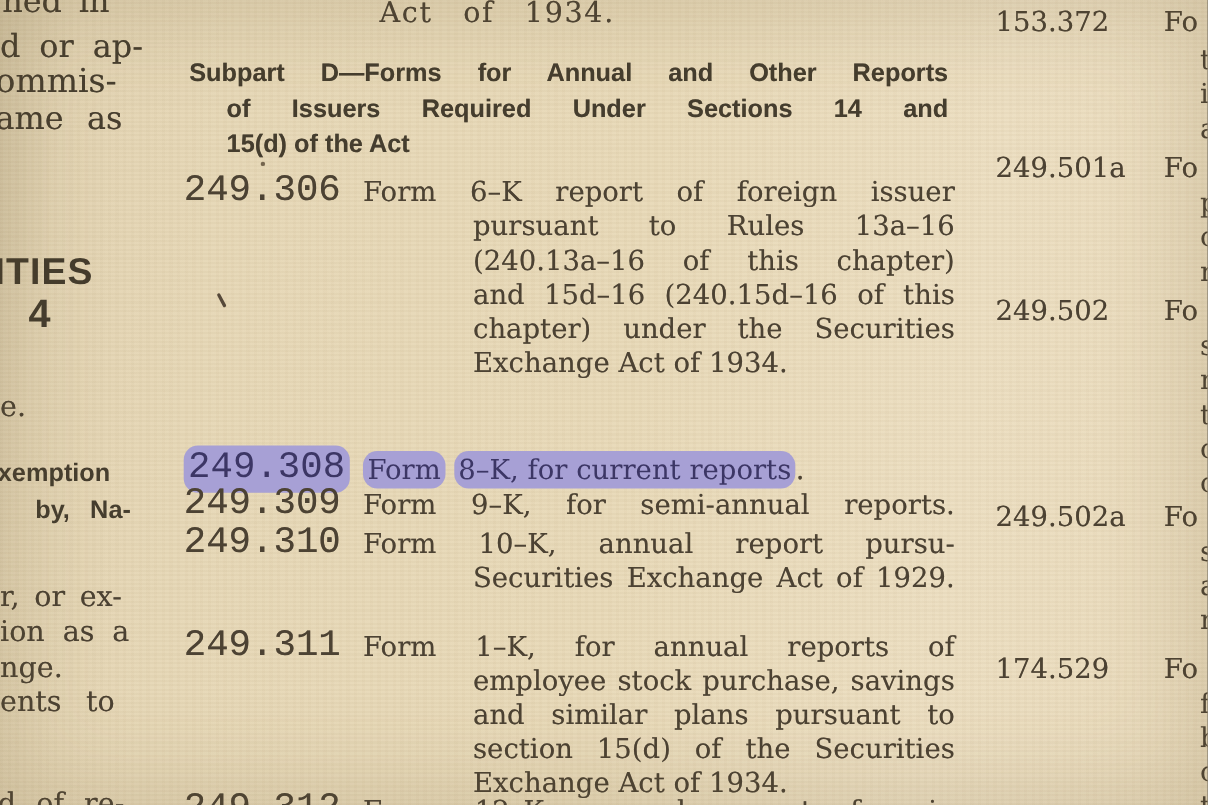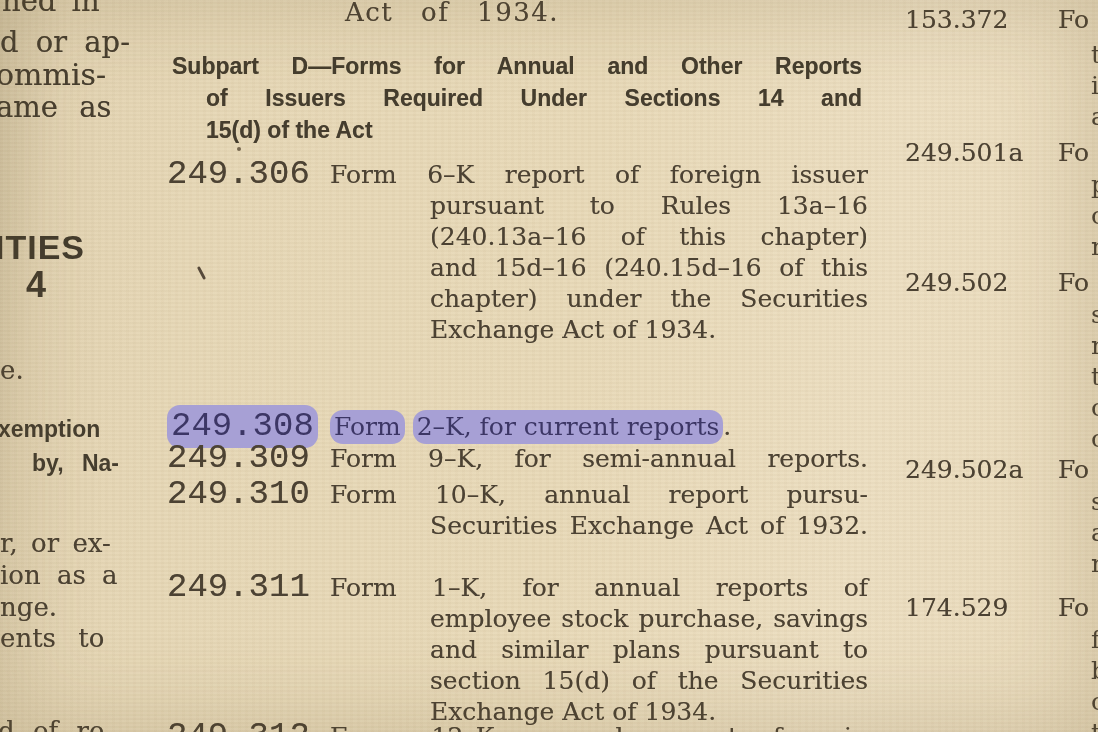--- a/index.html
+++ b/index.html
@@ -77,36 +77,36 @@
       <div class="line st cont">and 15d–16 (240.15d–16 of this</div>
       <div class="line st cont">chapter) under the Securities</div>
       <div class="line cont">Exchange Act of 1934.</div>
     </div>
   </div>
 
 
   <div class="entry" style="top:411px">
     <div class="num"><span class="hl">249.308</span></div>
     <div class="ebody">
-      <div class="line"><span class="hl">Form</span> <span class="hl">2–K, for current reports</span><span>.</span></div>
+      <div class="line"><span class="hl">Form</span> <span class="hl">8–K, for current reports</span><span>.</span></div>
     </div>
   </div>
 
   <div class="entry" style="top:443px">
     <div class="num">249.309</div>
     <div class="ebody">
       <div class="line st">Form 9–K, for semi-annual reports.</div>
     </div>
   </div>
 
   <div class="entry" style="top:479px">
     <div class="num">249.310</div>
     <div class="ebody">
       <div class="line st">Form 10–K, annual report pursu-</div>
-      <div class="line st cont">Securities Exchange Act of 1932.</div>
+      <div class="line st cont">Securities Exchange Act of 1929.</div>
     </div>
   </div>
 
   <div class="entry" style="top:572px">
     <div class="num">249.311</div>
     <div class="ebody">
       <div class="line st">Form 1–K, for annual reports of</div>
       <div class="line st cont">employee stock purchase, savings</div>
       <div class="line st cont">and similar plans pursuant to</div>
       <div class="line st cont">section 15(d) of the Securities</div>

